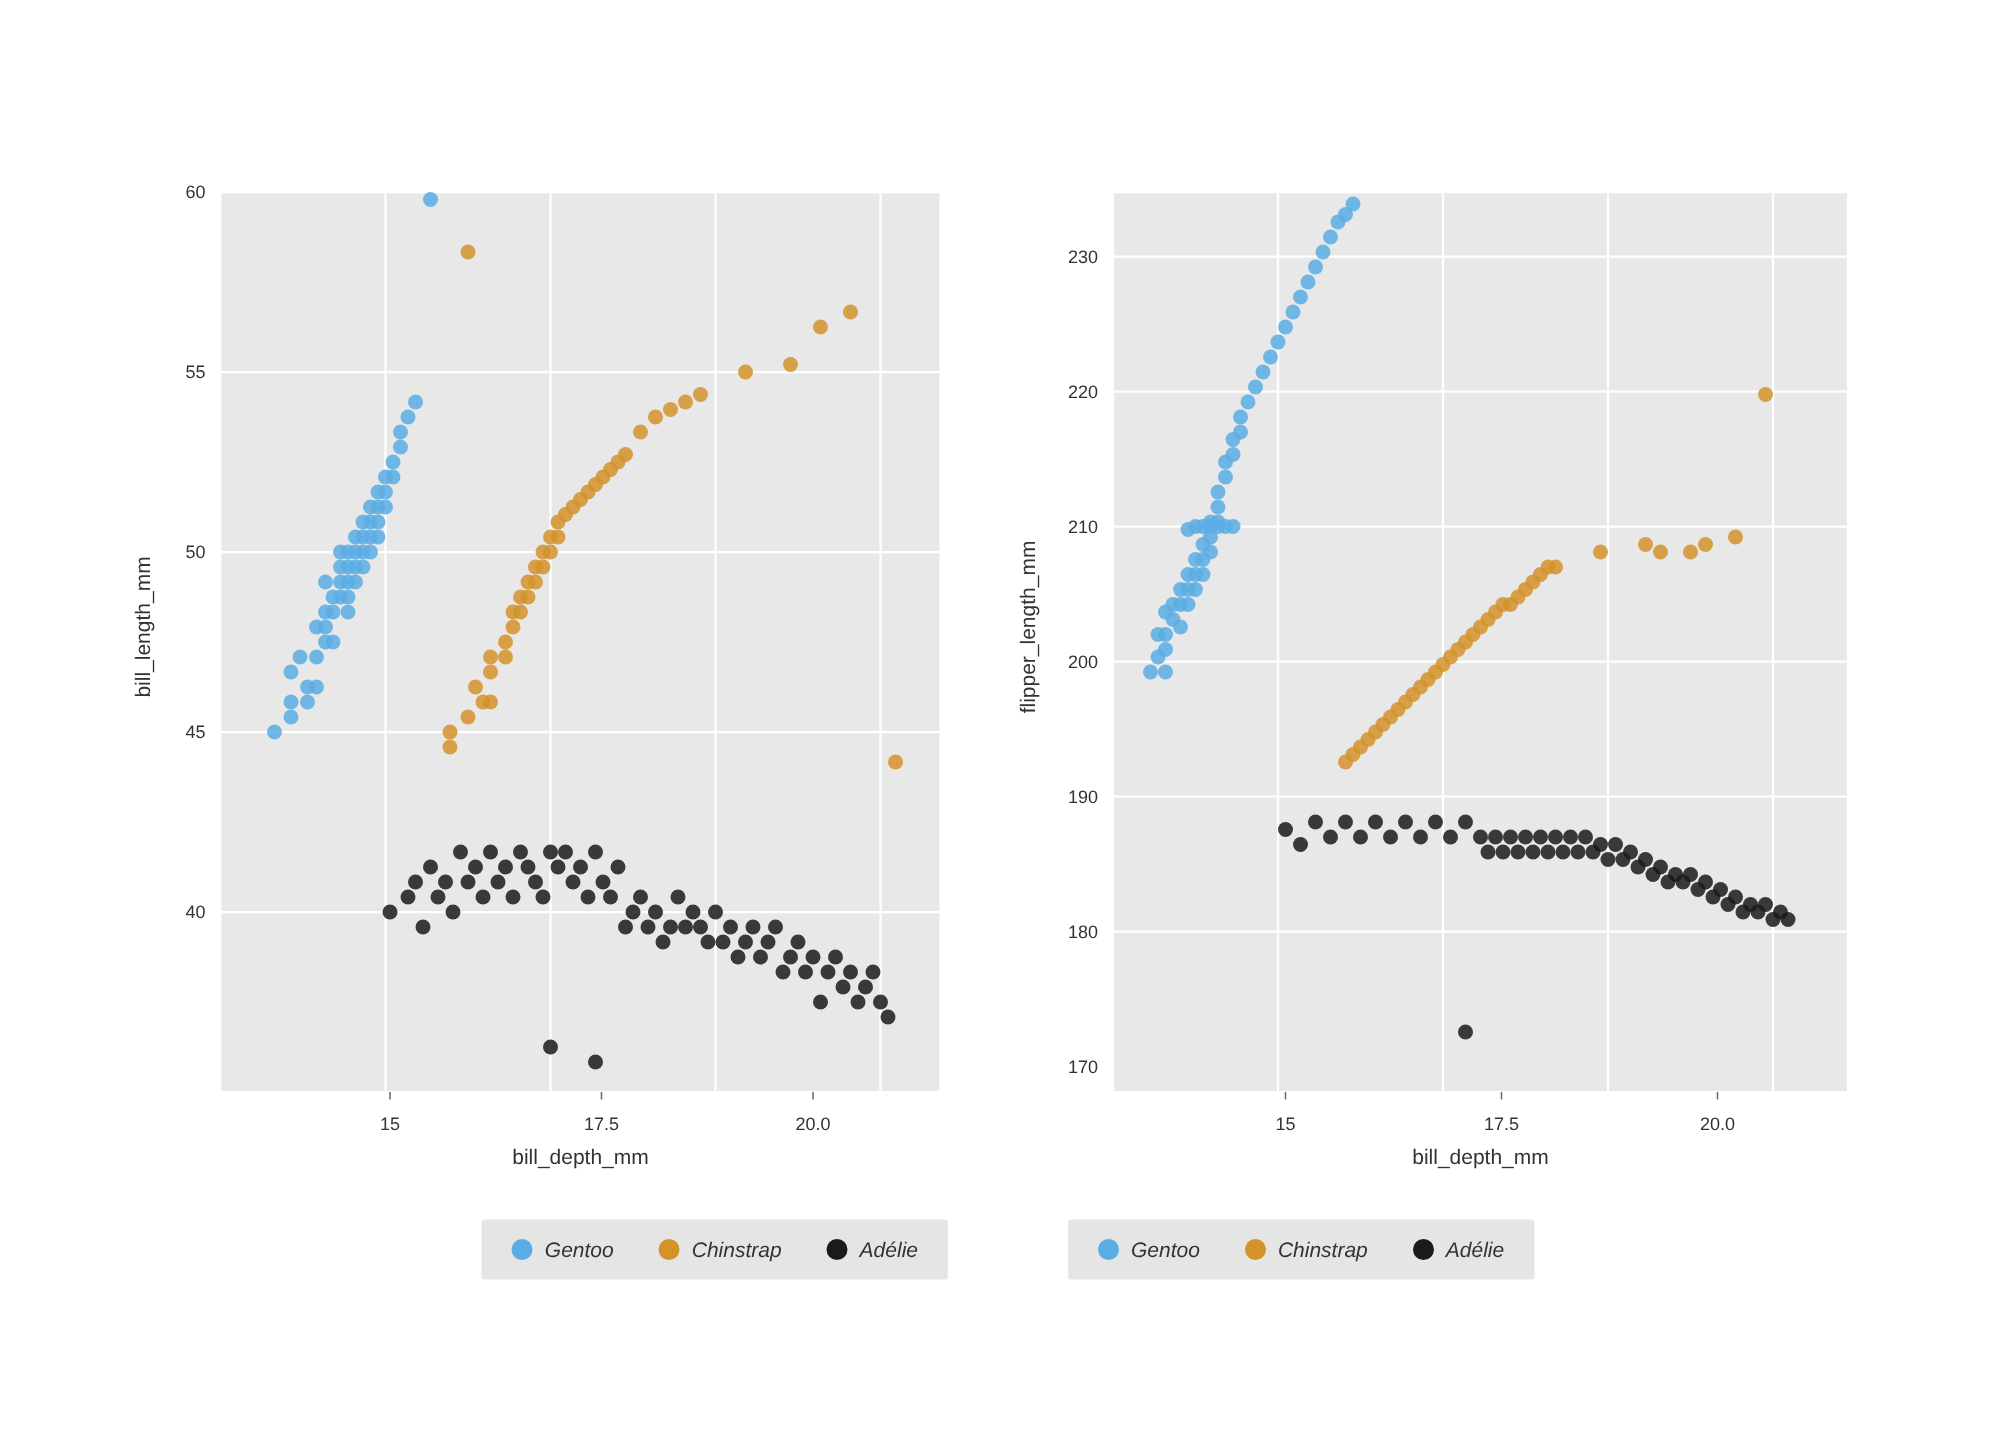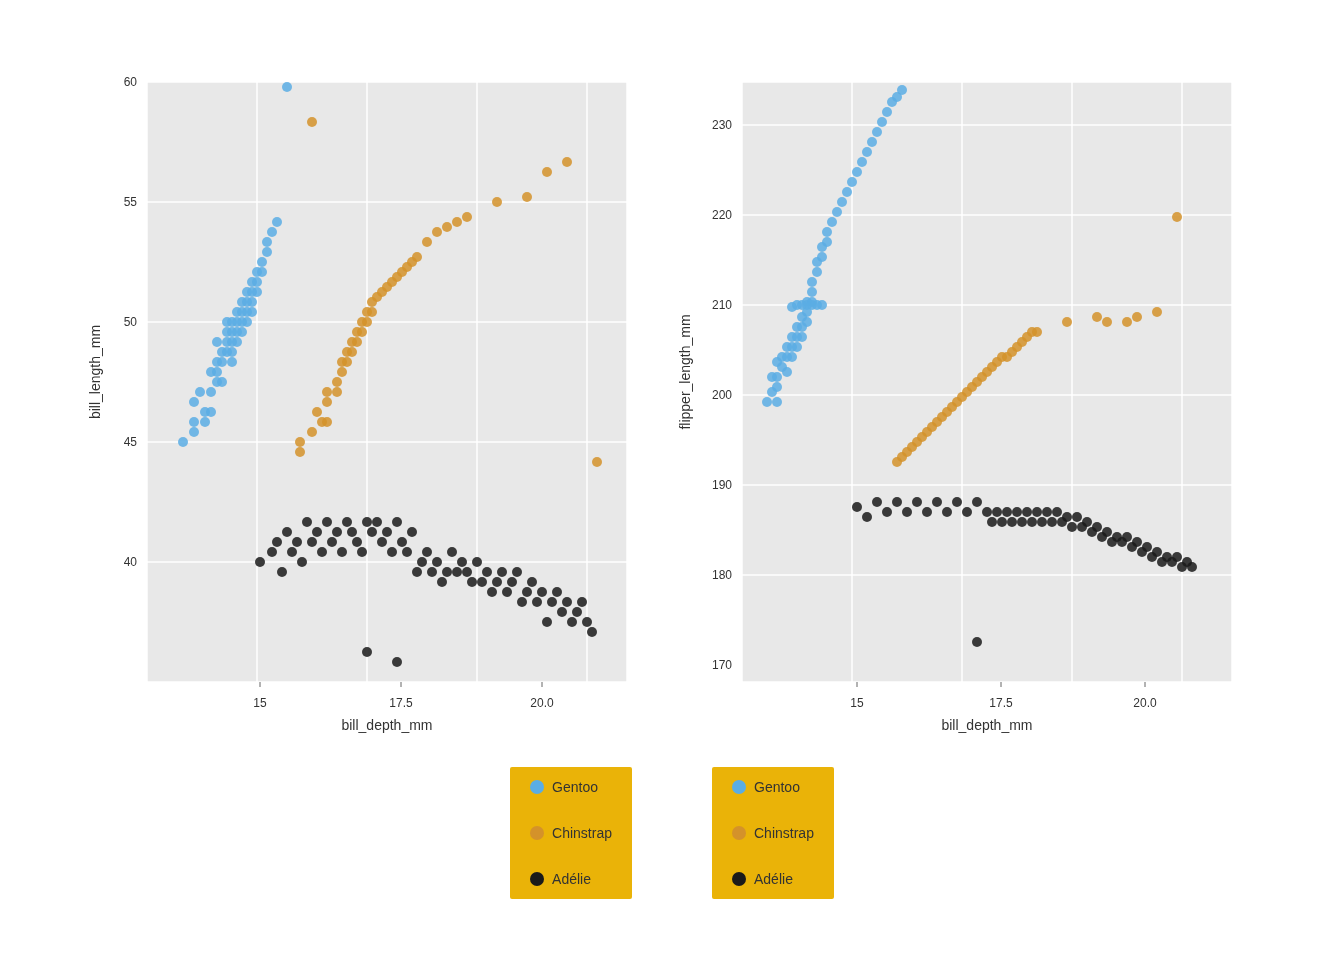--- a/index.html
+++ b/index.html
@@ -17,26 +17,26 @@
       display: flex;
       flex-direction: column;
       align-items: center;
       justify-content: flex-end;
     }
     svg {
       display: block;
     }
     .legend-container {
       display: flex;
-      flex-direction: column;
       gap: 30px;
       margin-top: 10px;
-      background: #eab308;
+      background: #e5e5e5;
       padding: 12px 20px;
       border-radius: 2px;
+      font-style: italic;
     }
     .legend-item {
       display: flex;
       align-items: center;
       gap: 8px;
       font-size: 14px;
       color: #333;
     }
     .legend-dot {
       width: 14px;

